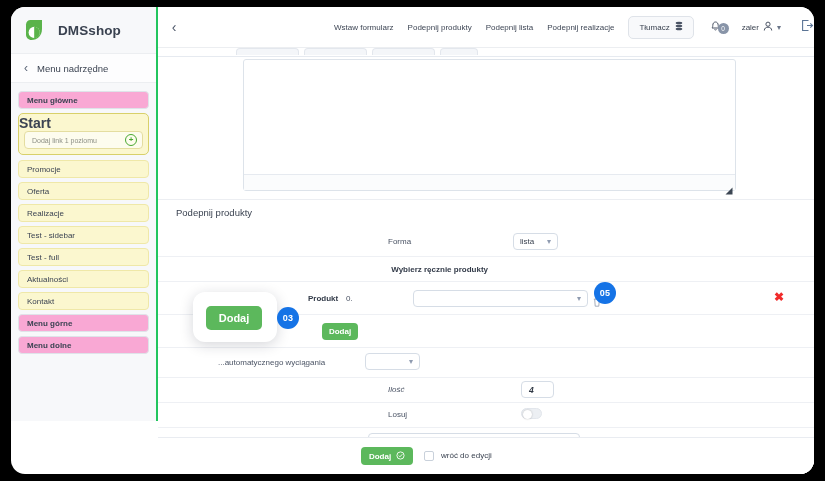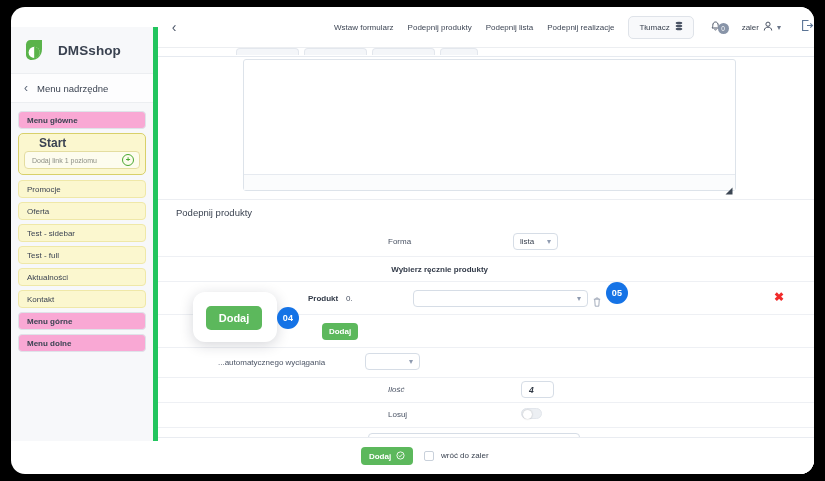--- a/index.html
+++ b/index.html
@@ -28,23 +28,22 @@
     box-shadow: 0 0 0 1px rgba(0,0,0,0.05);
   }
 
   
   #sidebar {
     position: absolute;
     left: 0; top: 0;
     width: 147px;
     height: 414px;
     background: #f7f8fa;
-    border-right: 5px solid #22c55e;
-    box-sizing: border-box;
-    margin-top: 20px;
+    border-right: 2px solid #22c55e;
+    box-sizing: border-box;
   }
   .brand {
     display: flex;
     align-items: center;
     height: 46px;
     padding-left: 11px;
     gap: 8px;
   }
   .brand-logo {
     width: 28px; height: 28px;
@@ -104,22 +103,22 @@
     border-radius: 5px;
     background: #fbf7cf;
     padding: 0;
     margin-bottom: 5px;
     overflow: hidden;
   }
   .start-group .start-title {
     height: 17px;
     display: flex;
     align-items: center;
-    padding-left: 20px;
-    font-size: 12px;
+    padding-left: 0;
+    font-size: 14px;
     font-weight: bold;
     color: #3b4352;
   }
   .add-link-row {
     margin: 0 5px 5px 5px;
     height: 16px;
     background: #fdfcee;
     border: 1px solid #e4dda0;
     border-radius: 4px;
     display: flex;
@@ -445,20 +444,23 @@
         </div>
       </div>
 
       <div class="menu-item yellow">
         <span>Promocje</span>
         </div>
       <div class="menu-item yellow">
         <span>Oferta</span>
         </div>
       <div class="menu-item yellow">
+        <span>Realizacje</span>
+        </div>
+      <div class="menu-item yellow">
         <span>Test - sidebar</span>
         </div>
       <div class="menu-item yellow">
         <span>Test - full</span>
         </div>
       <div class="menu-item yellow">
         <span>Aktualności</span>
         </div>
       <div class="menu-item yellow">
         <span>Kontakt</span>
@@ -614,42 +616,42 @@
         <div class="sel" style="left:210px;top:5px;width:212px;height:17px;">
           <span></span>
           <span>
             <svg width="9" height="9" viewBox="0 0 9 9" fill="none" stroke="#7e899b" stroke-width="0.9">
               <path d="M6.4 3 L3.2 6.2 C2.5 6.9 2.5 7.8 3.1 8.3 C3.7 8.8 4.5 8.7 5.1 8.1 L8 5.2 C8.9 4.3 8.9 3 8.1 2.2 C7.3 1.4 6 1.4 5.1 2.3 L2.1 5.3"></path>
             </svg>
           </span>
         </div>
       </div>
 
-      <div class="blue-badge" style="left:448px;top:225px;width:22px;height:22px;font-size:9px;">
+      <div class="blue-badge" style="left:436px;top:225px;width:22px;height:22px;font-size:9px;">
         <span>05</span>
       </div>
 
       <div class="magnifier" style="left:35px;top:235px;width:84px;height:50px;">
       </div>
       <div class="green-btn" style="left:48px;top:249px;width:56px;height:24px;font-size:11px;border-radius:5px;">
         <span>Dodaj</span>
       </div>
       <div class="blue-badge" style="left:119px;top:250px;width:22px;height:22px;font-size:9px;">
-        <span>04</span>
+        <span>03</span>
       </div>
 
       <div id="footer-bar">
         <div class="green-btn" style="left:203px;top:9px;width:52px;height:18px;">
           <span>Dodaj</span>
           <span>
             <svg width="9" height="9" viewBox="0 0 10 10" fill="none" stroke="#ffffff" stroke-width="1">
               <circle cx="5" cy="5" r="4"></circle>
               <path d="M3.1 5.1 L4.4 6.4 L7 3.6"></path>
             </svg>
           </span>
         </div>
         <div class="chk" style="left:266px;top:13px;"></div>
-        <div class="chk-label" style="left:283px;top:13px;">wróć do zaler</div>
+        <div class="chk-label" style="left:283px;top:13px;">wróć do edycji</div>
       </div>
 
     </div>
   </div>
 </div>
 
 </body></html>

